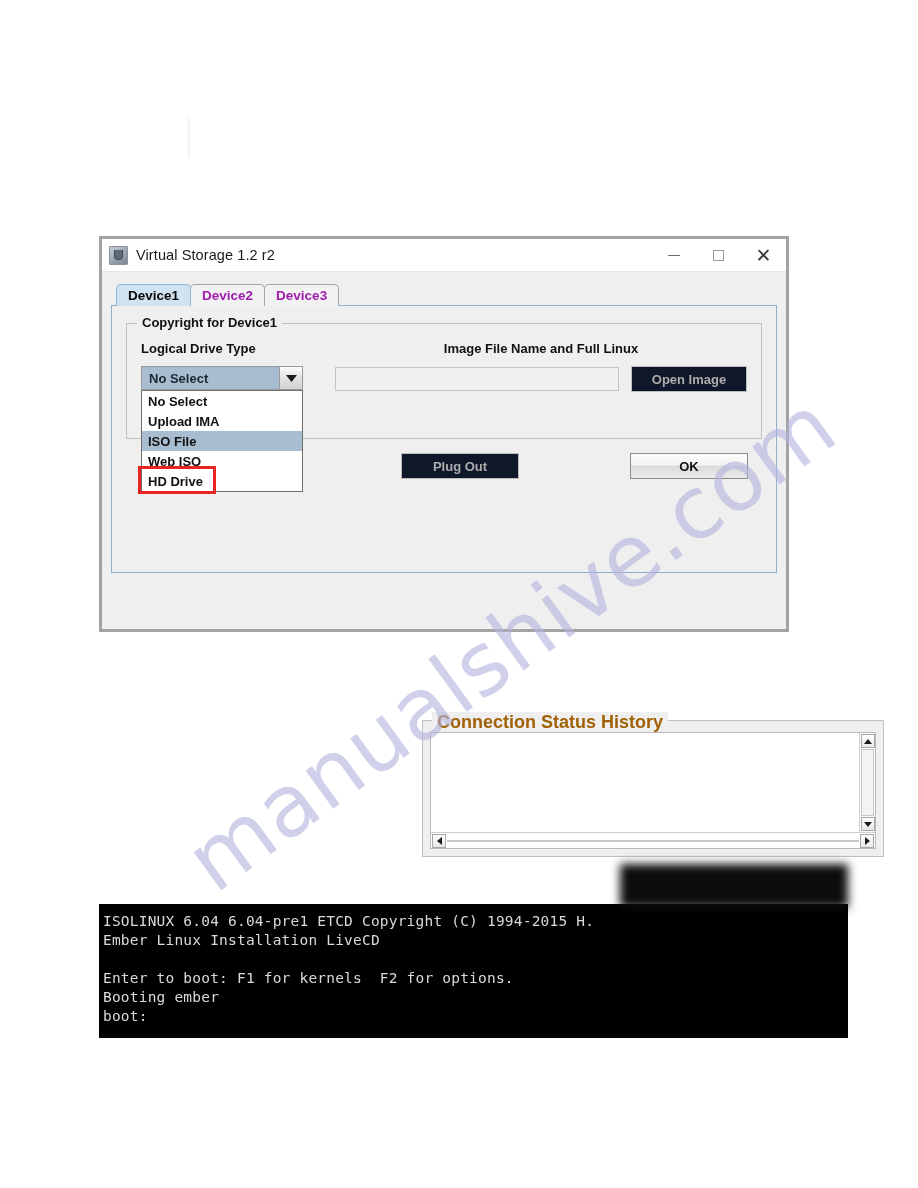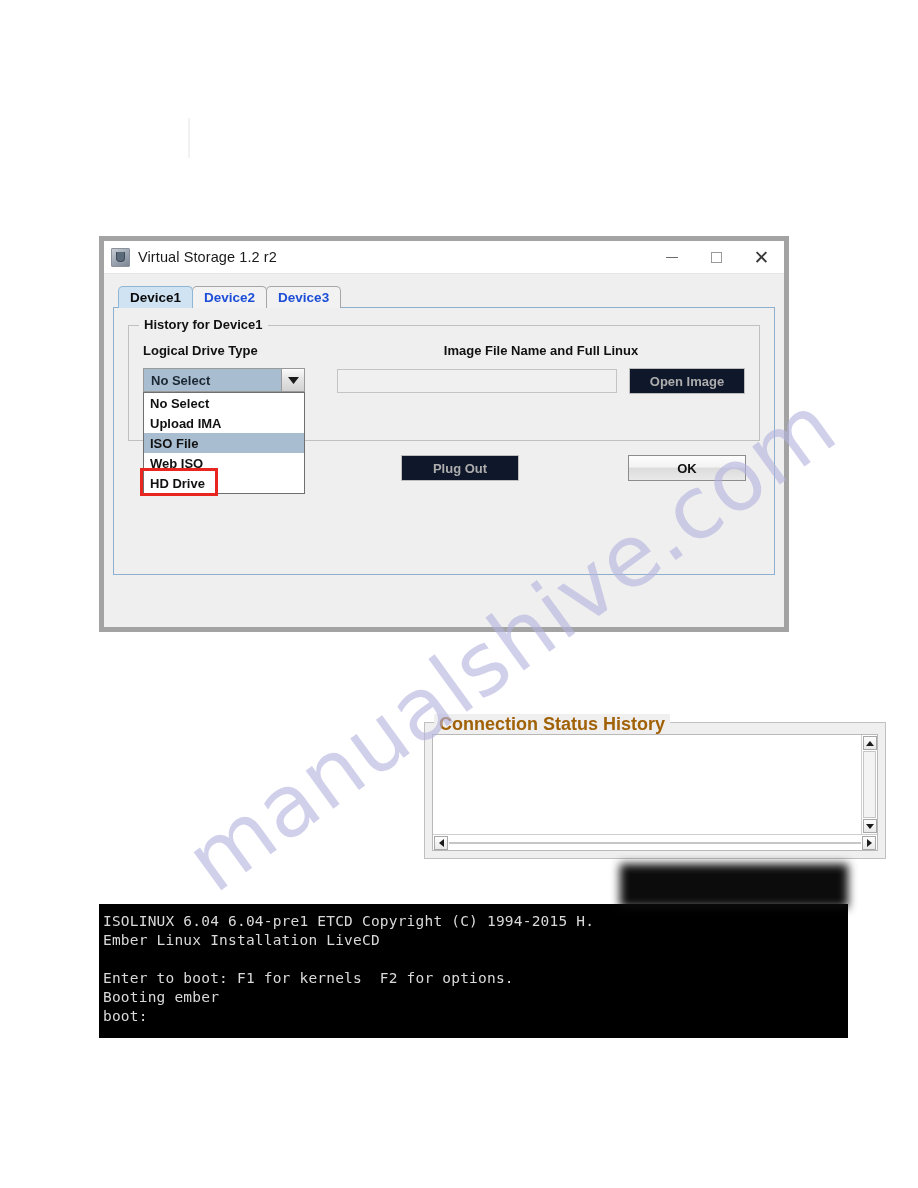--- a/index.html
+++ b/index.html
@@ -49,21 +49,21 @@
   }
 
   
   #vs-window {
     position: absolute;
     left: 99px;
     top: 236px;
     width: 690px;
     height: 396px;
     background: #f0f0f0;
-    border: 5px solid #a3a3a3;
+    border: 3px solid #a3a3a3;
     box-sizing: border-box;
     z-index: 10;
   }
 
   
   #title-bar {
     height: 33px;
     background: #ffffff;
     display: flex;
     align-items: center;
@@ -149,21 +149,21 @@
     position: relative;
     z-index: 3;
   }
   .tab {
     height: 22px;
     padding: 0 11px;
     display: flex;
     align-items: center;
     font-size: 13.5px;
     font-weight: bold;
-    color: #1d4ed8;
+    color: #a21caf;
     background: #f2f2f2;
     border: 1px solid #a6a6a6;
     border-bottom: none;
     border-radius: 5px 5px 0 0;
     margin-right: -1px;
     box-sizing: border-box;
   }
   .tab.active {
     background: #cfe3f2;
     border-color: #8fb6d4;
@@ -505,21 +505,21 @@
           <span>Device2</span>
         </div>
       <div class="tab">
           <span>Device3</span>
         </div>
     </div>
 
     <div id="tab-panel">
 
       <div id="settings-group">
-        <div id="settings-legend">History for Device1</div>
+        <div id="settings-legend">Copyright for Device1</div>
 
         <div class="group-row">
 
           <div class="col-drive">
             <span class="field-label">Logical Drive Type</span>
 
             <div style="position:relative;">
               <div id="drive-combo">
                 <div id="drive-combo-value">No Select</div>
                 <div id="drive-combo-arrow">

